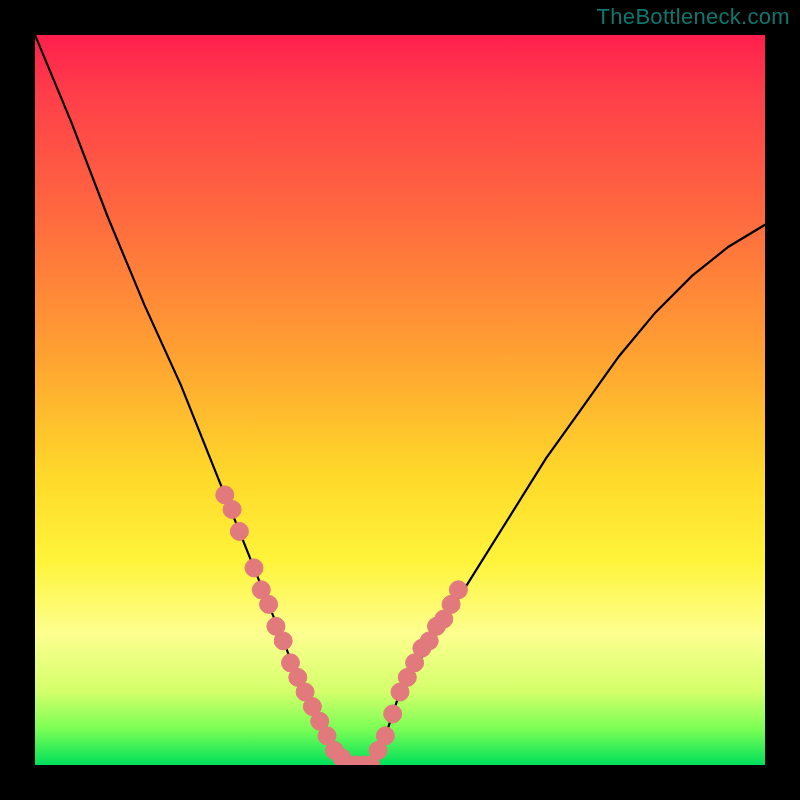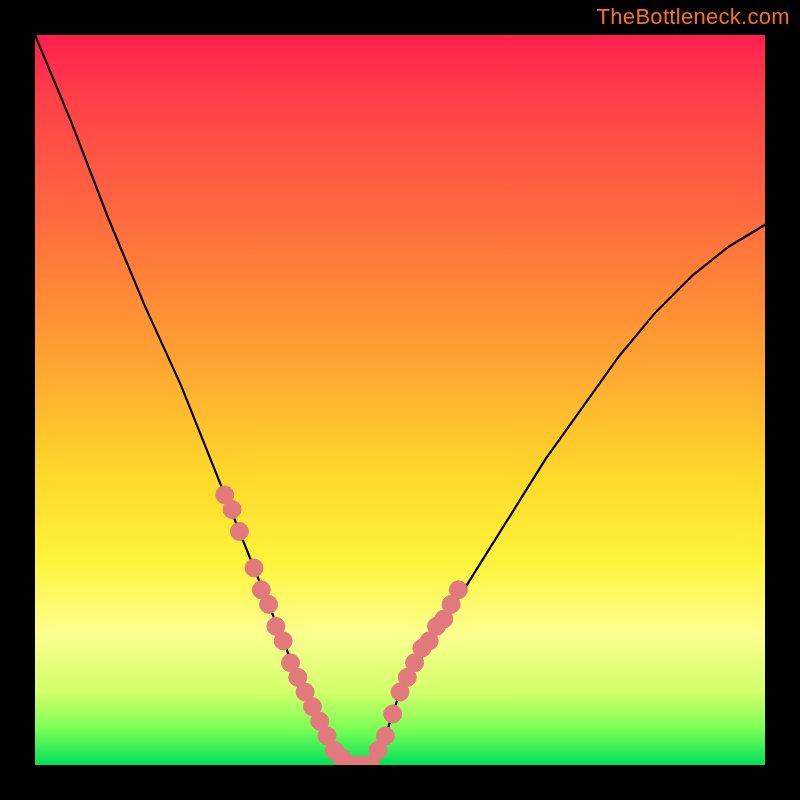--- a/index.html
+++ b/index.html
@@ -39,21 +39,21 @@
       #fdff8f 82%,
       #d3ff6a 90%,
       #7cff55 95%,
       #00e05a 100%
     );
   }
   .watermark {
     position: absolute;
     top: 4px;
     right: 10px;
-    color: #f97316;
+    color: #0f766e;
     font-size: 22px;
     letter-spacing: 0.3px;
     user-select: none;
   }
   svg.curve {
     position: absolute;
     inset: 0;
   }
   .curve path.line {
     fill: none;

